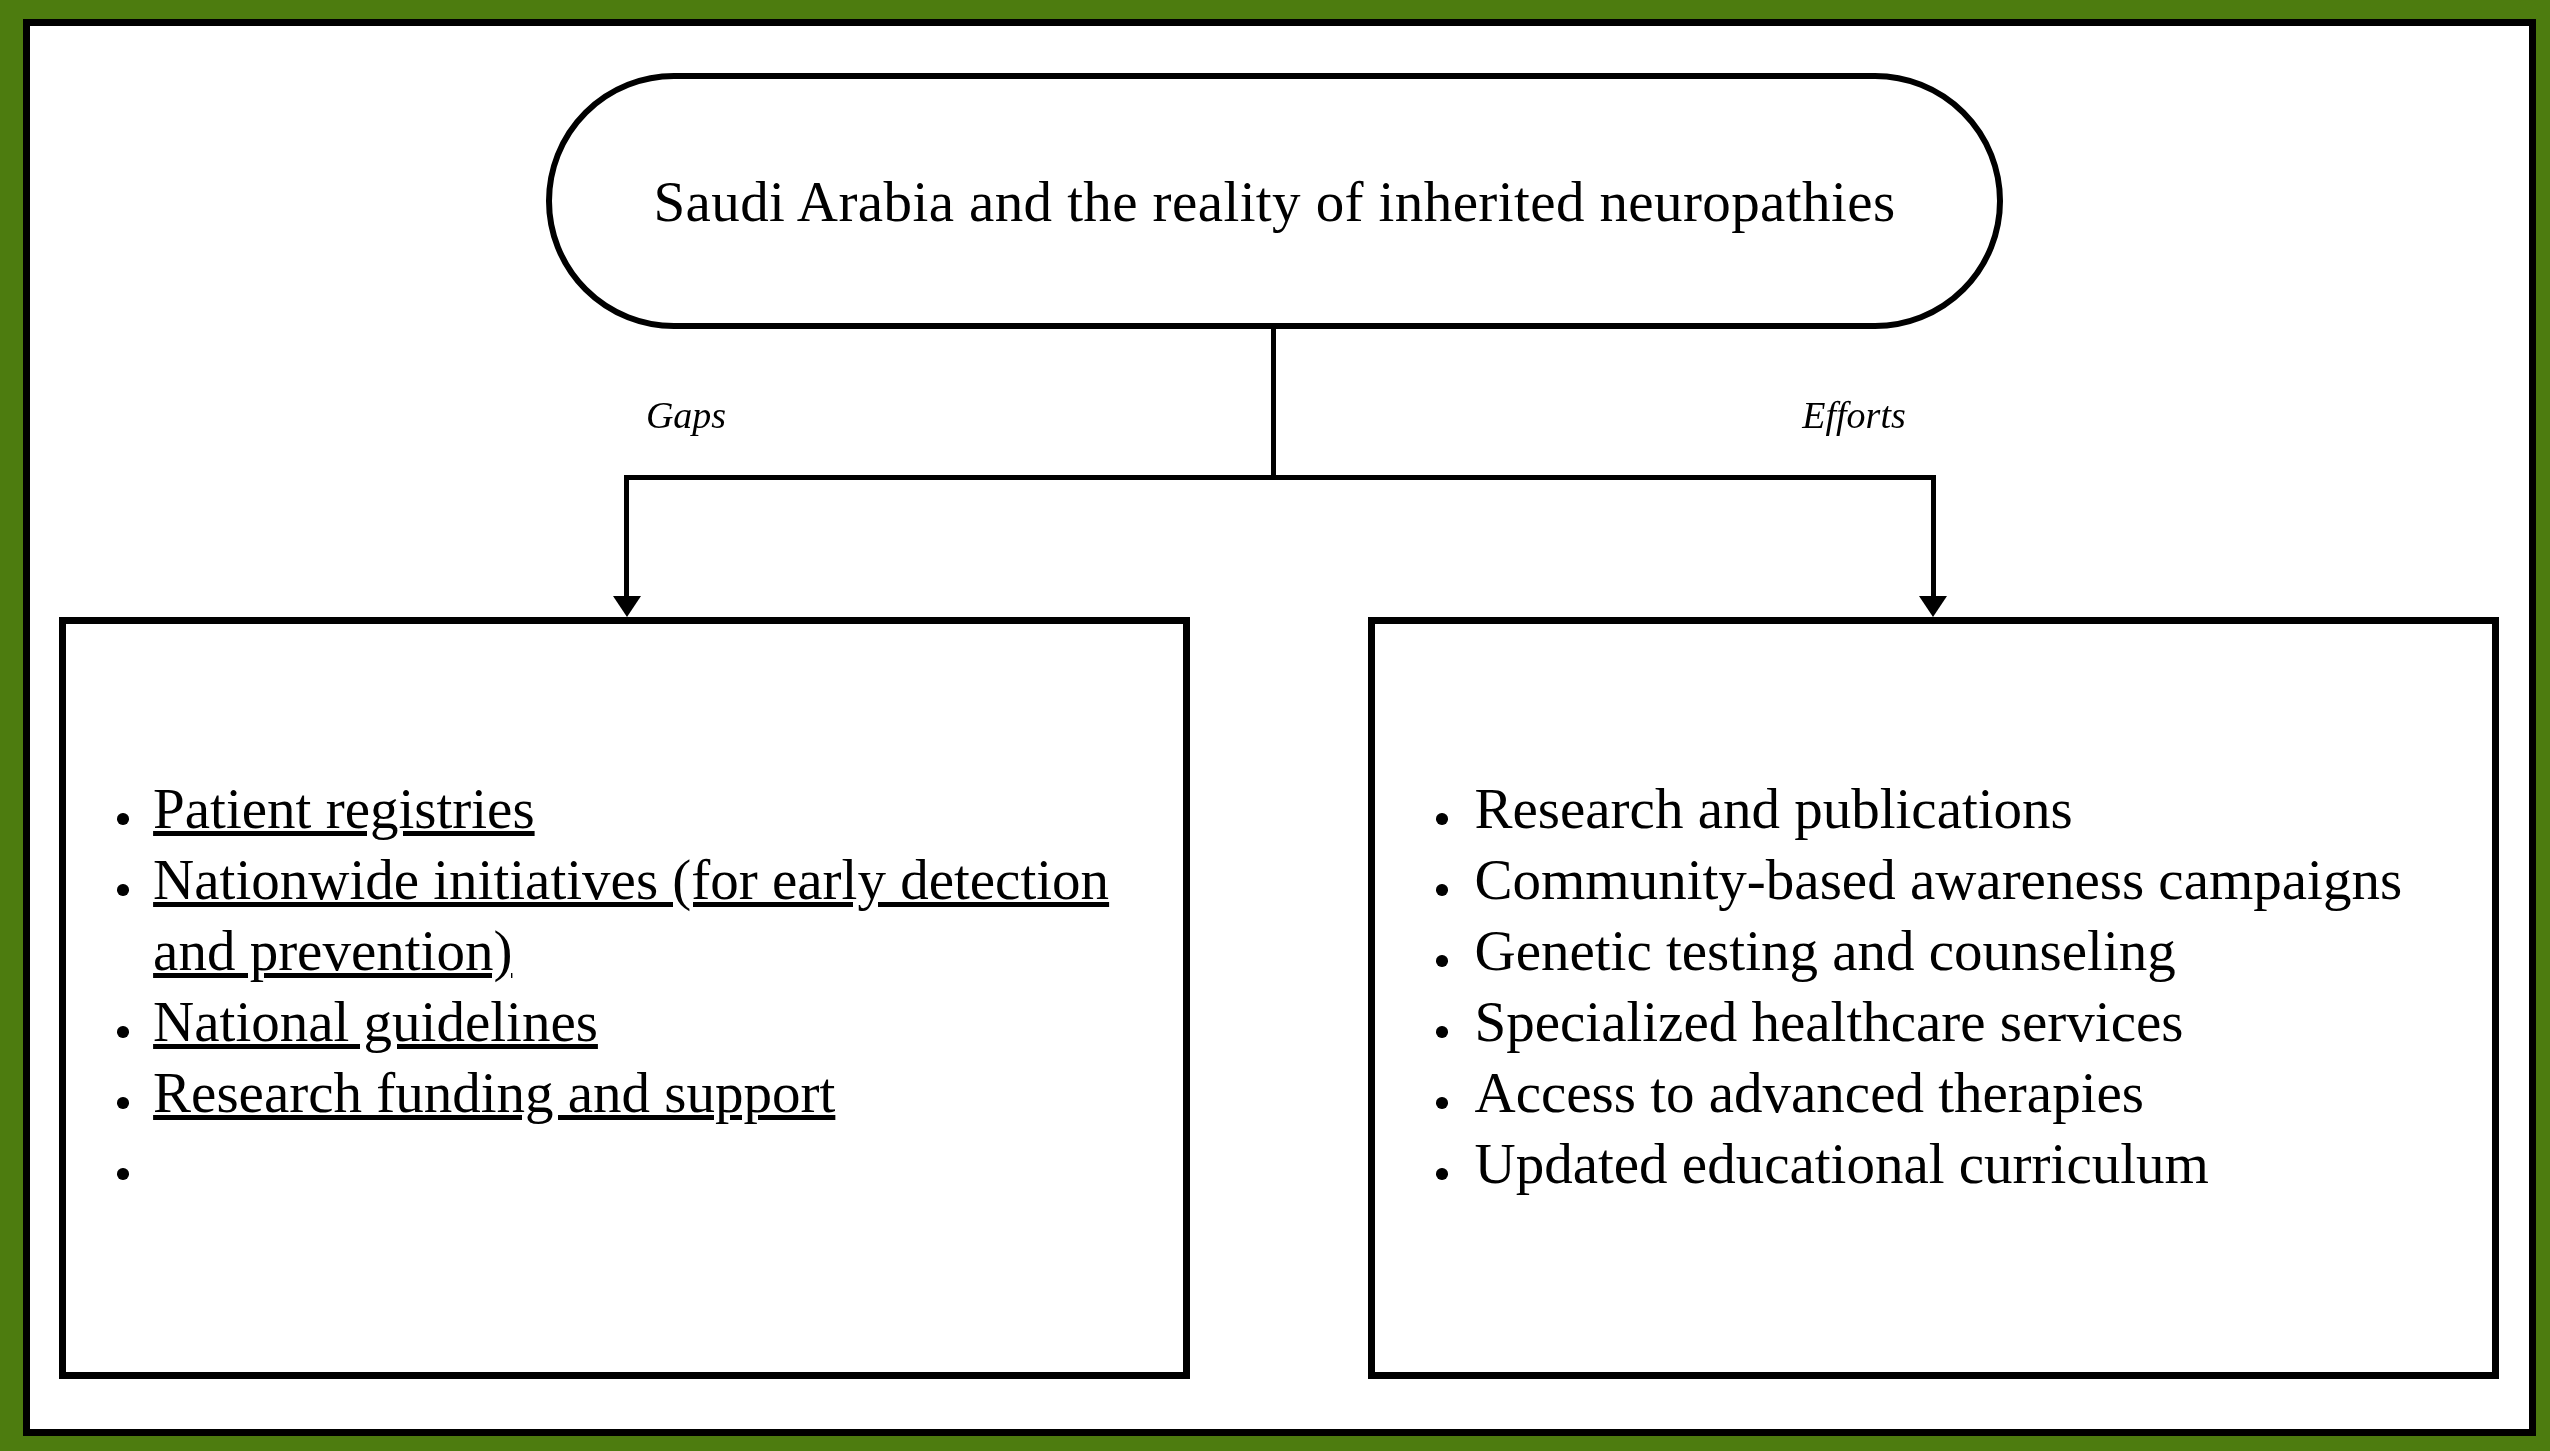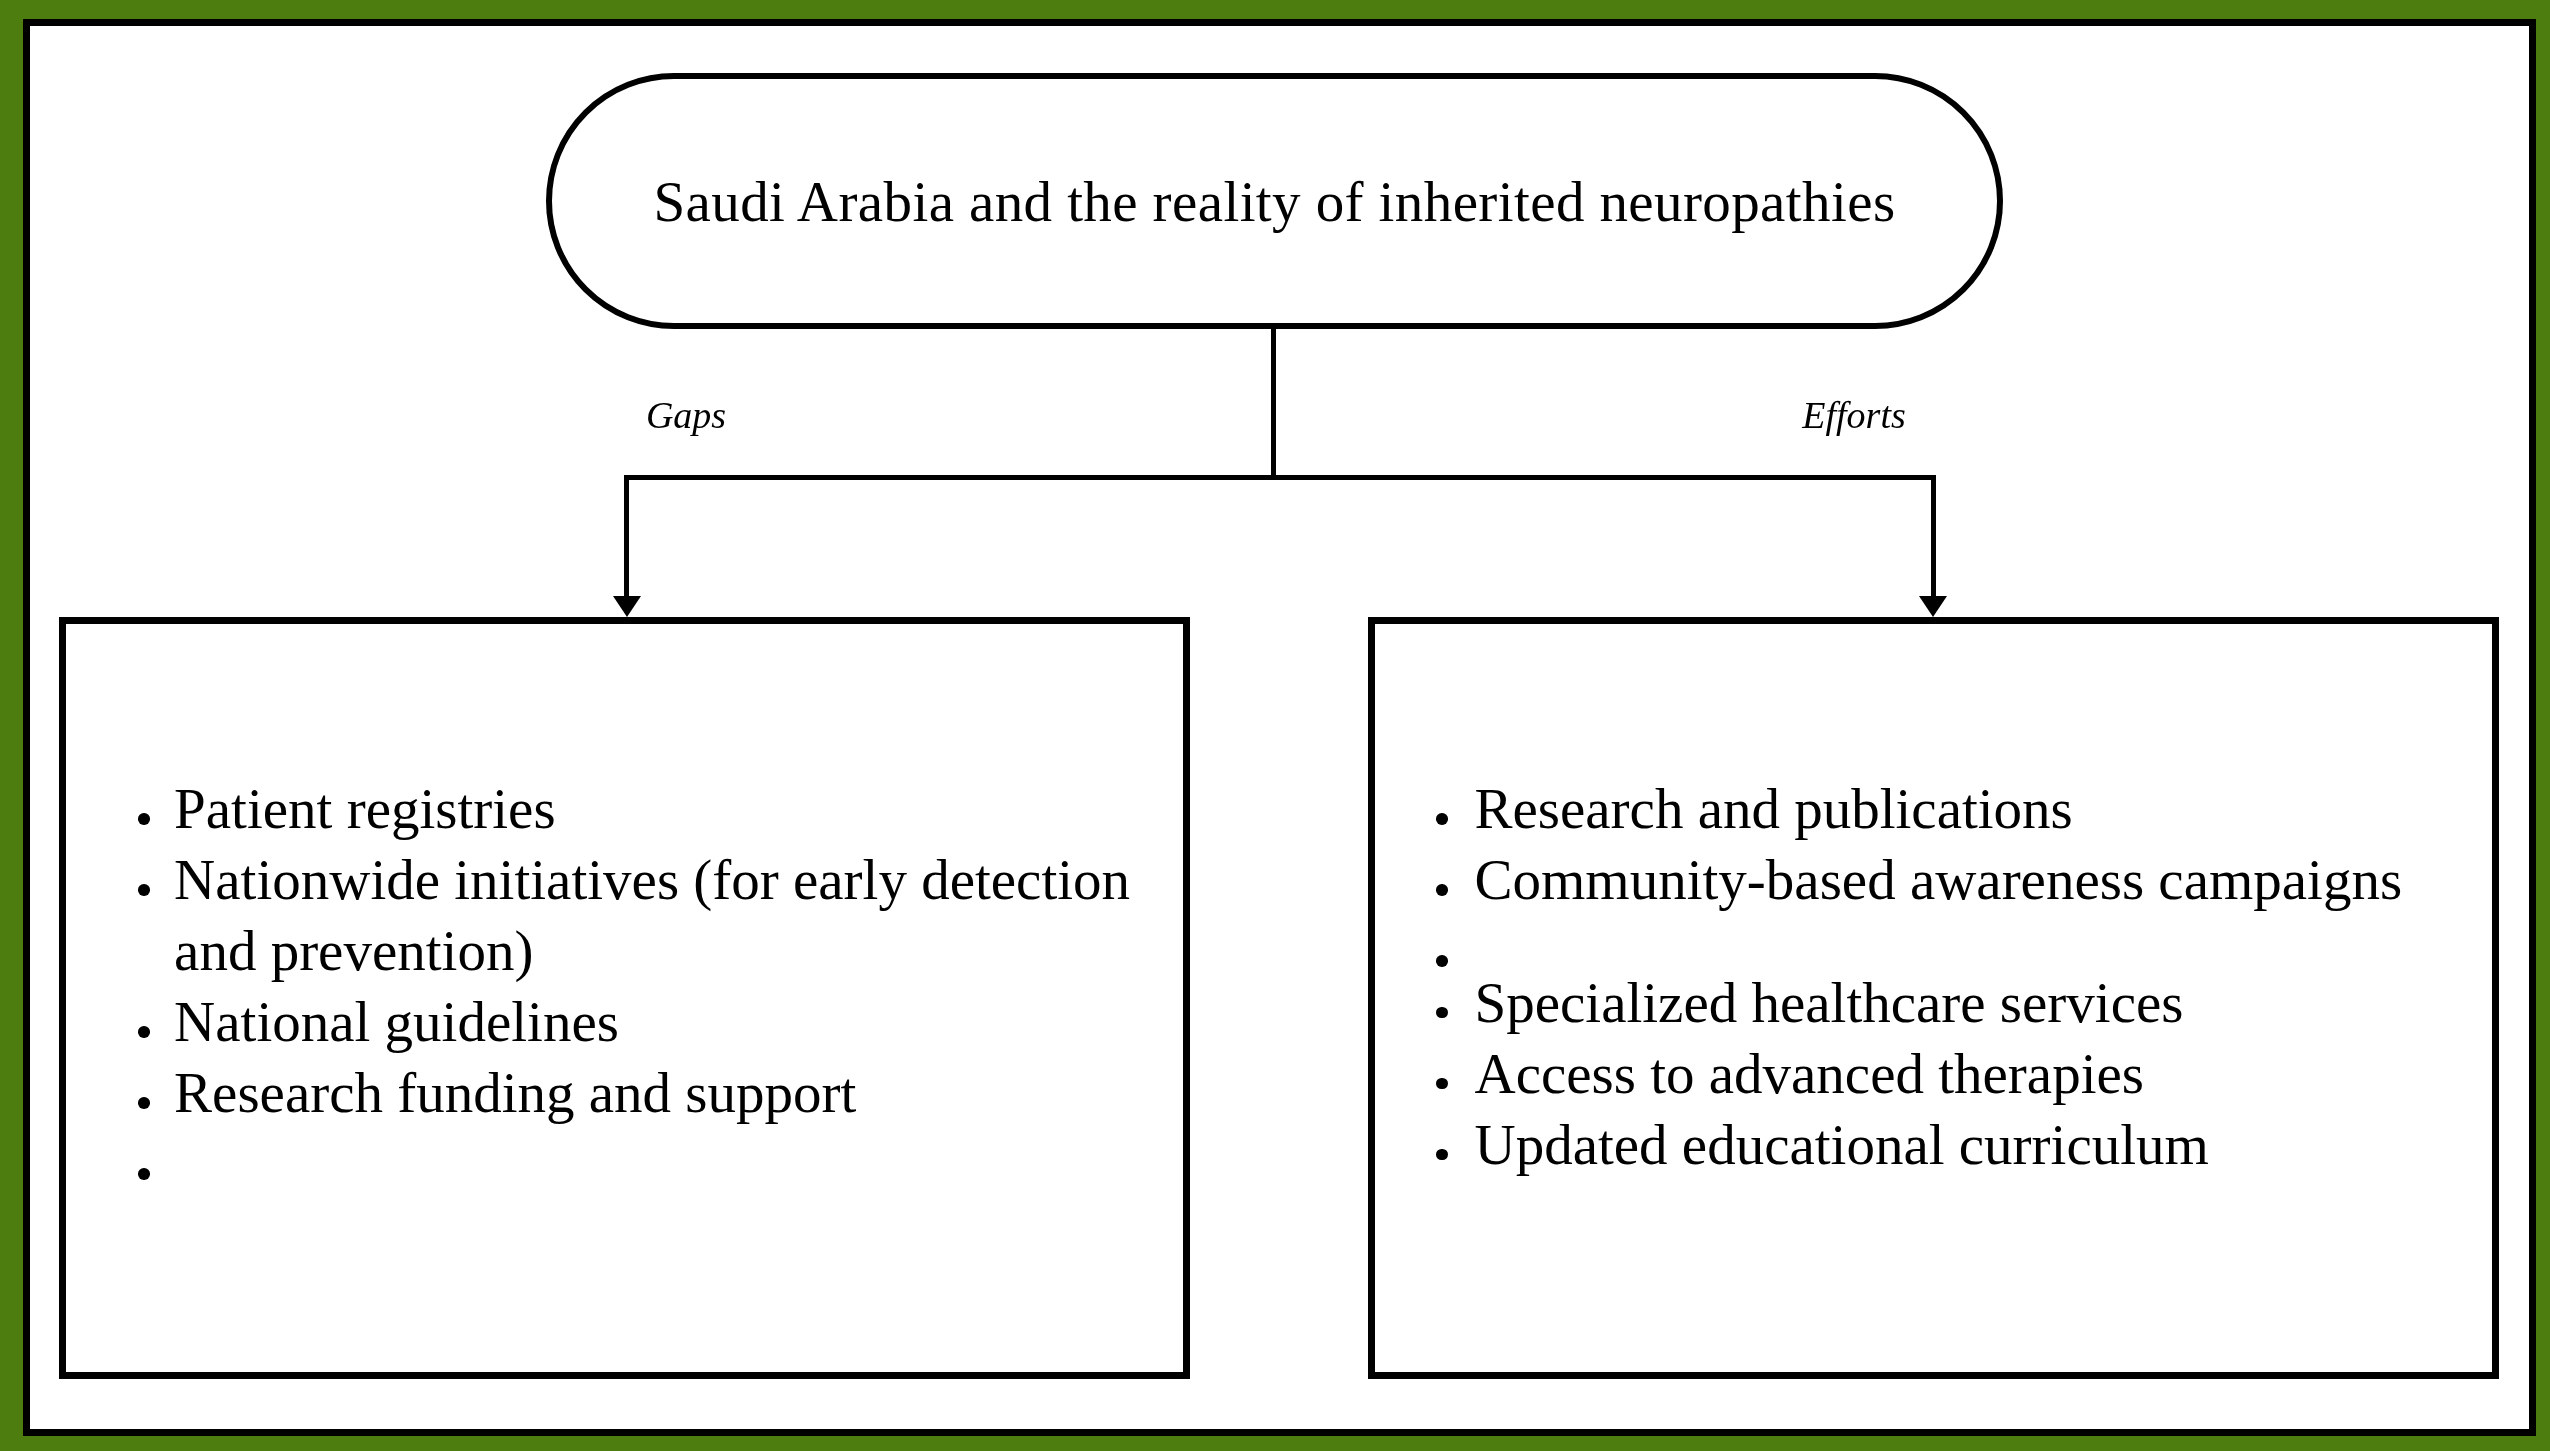--- a/index.html
+++ b/index.html
@@ -87,21 +87,21 @@
   .box-right { left: 1368px; }
   
   .bullet-list {
     position: absolute;
     top: 773px;
     margin: 0; padding: 0;
     list-style: none;
     font-size: 57px;
     line-height: 71px;
   }
-  .list-left  { left: 138px;  width: 1045px; }
+  .list-left  { left: 117px;  width: 1045px; text-decoration: underline; }
   .list-right { left: 1436px; width: 1061px; font-family: Liberation Serif, serif; }
   .bullet-list li {
     display: flex;
     align-items: flex-start;
   }
   .dot {
     flex: 0 0 auto;
     width: 11.5px; height: 11.5px;
     margin-top: 40px;
     border-radius: 50%;
@@ -162,20 +162,21 @@
     <li>
       <span class="dot"></span>
       <span class="txt">Research and publications</span>
     </li>
     <li>
       <span class="dot"></span>
       <span class="txt">Community-based awareness campaigns</span>
     </li>
     <li>
       <span class="dot"></span>
+      <span class="txt">Genetic testing and counseling</span>
     </li>
     <li>
       <span class="dot"></span>
       <span class="txt">Specialized healthcare services</span>
     </li>
     <li>
       <span class="dot"></span>
       <span class="txt">Access to advanced therapies</span>
     </li>
     <li>

